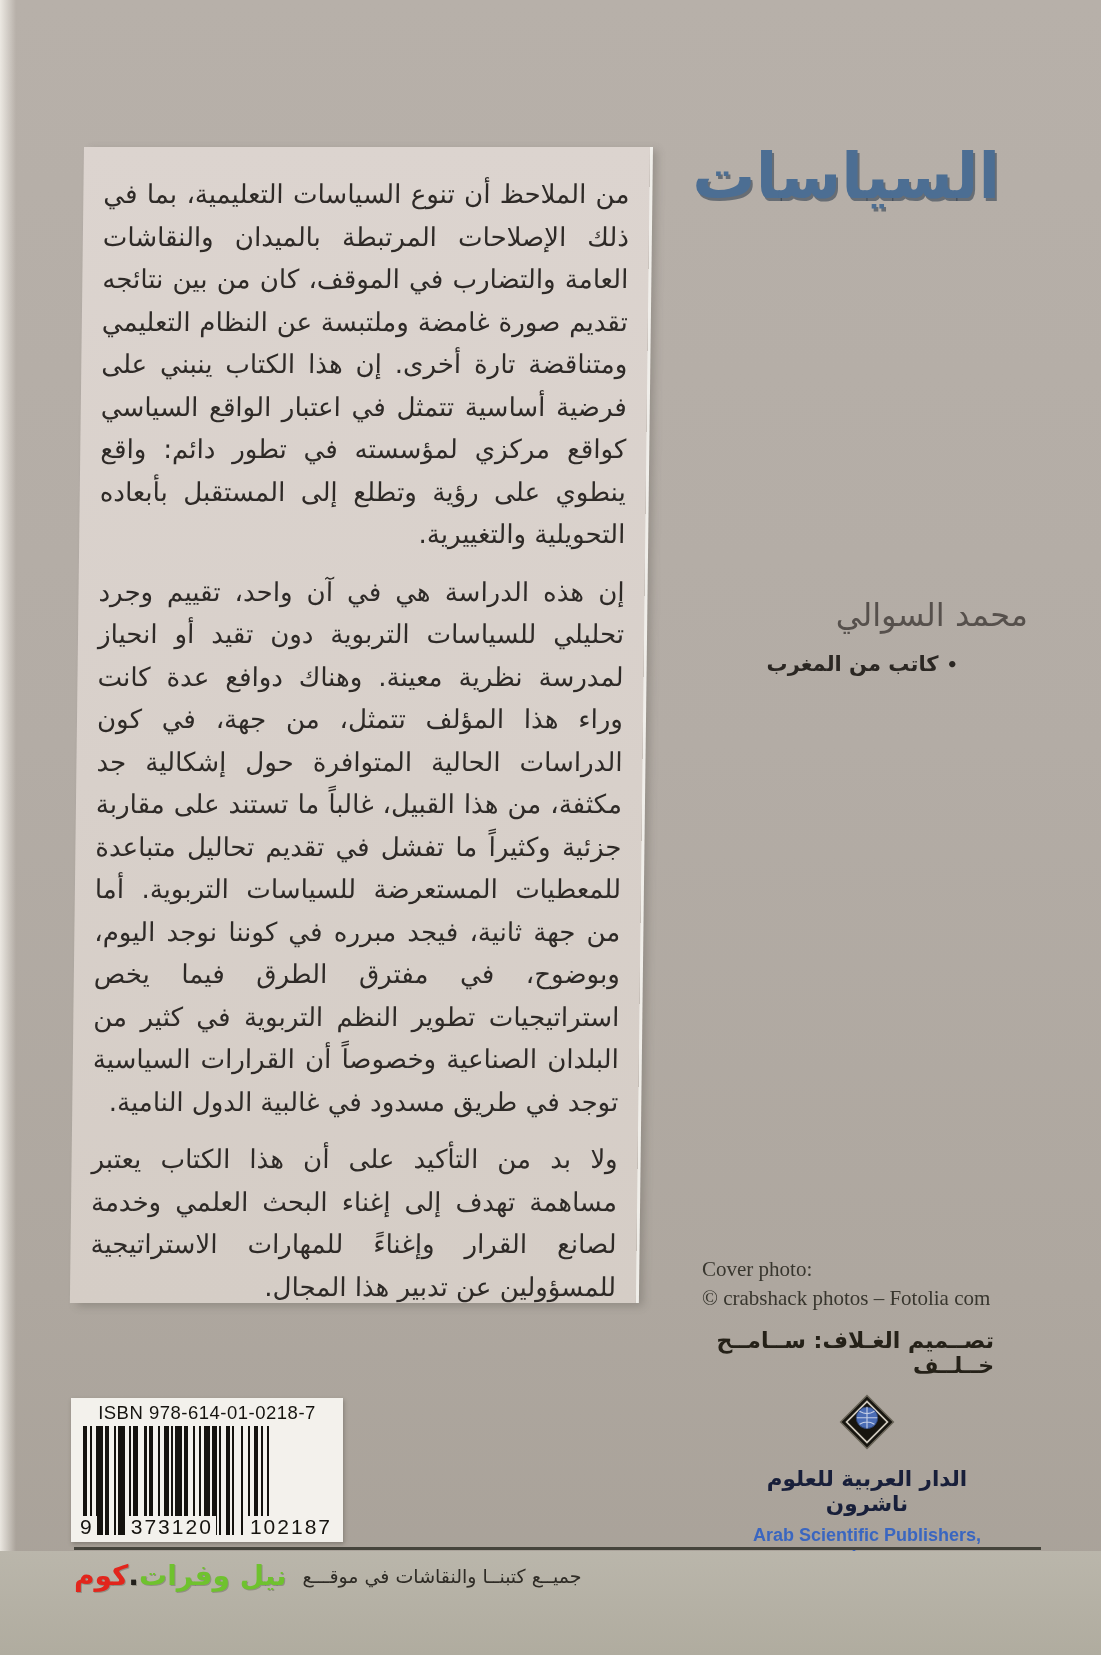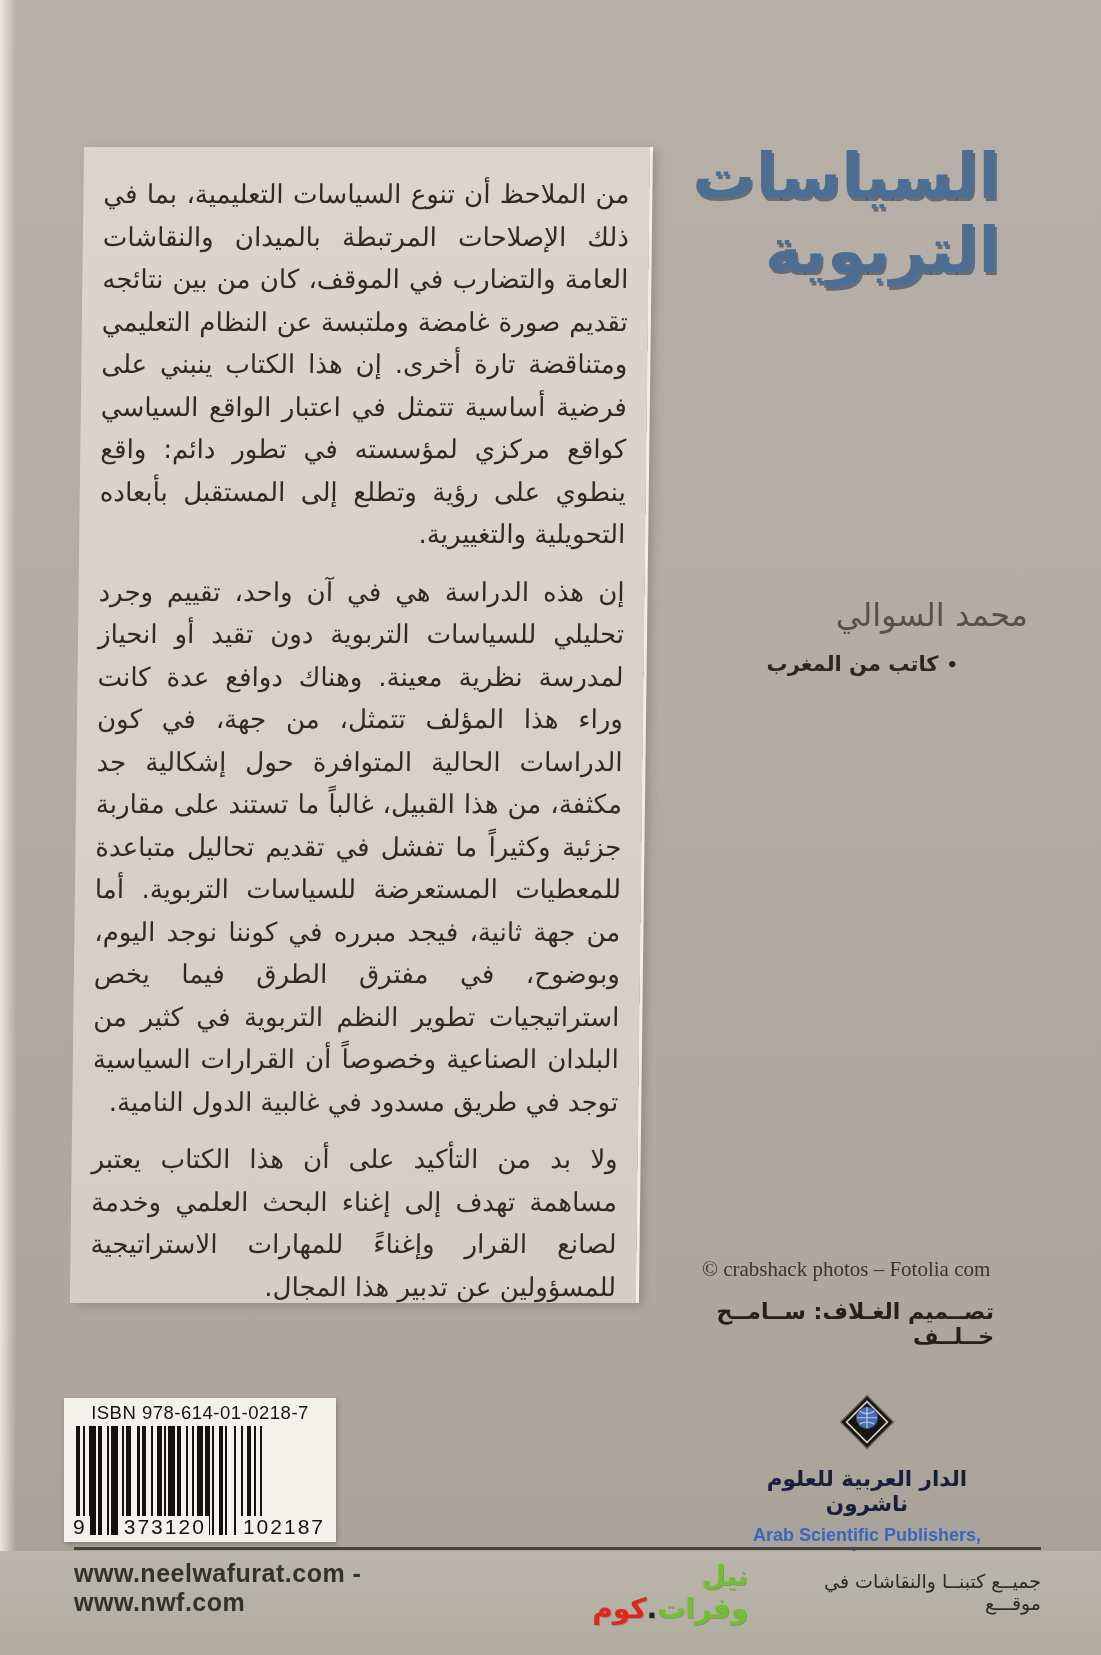--- a/index.html
+++ b/index.html
@@ -34,21 +34,21 @@
   .subtitle{font-size:41px;line-height:48px;font-weight:bold;color:#3d3d3f;margin-top:20px;}
   .author-block{position:absolute;top:596px;right:73px;text-align:right;direction:rtl;}
   .author-name{font-size:32px;color:#56504c;}
   .author-note{font-size:21px;font-weight:bold;color:#2b2723;margin-top:18px;margin-left:0;padding-left:0;margin-right:70px;}
   .author-note .bullet{font-size:18px;margin-left:8px;}
   
   .credits{position:absolute;left:702px;top:1255px;width:300px;}
   .credit-line{font-family:"Liberation Serif",serif;font-size:21px;line-height:29px;color:#38362e;}
   .design-line{direction:rtl;text-align:right;font-size:22px;font-weight:bold;color:#252118;margin-top:15px;width:292px;}
   
-  .barcode-box{position:absolute;left:64px;top:1398px;width:272px;height:144px;background:#f3f1ec;box-shadow:1px 2px 4px rgba(60,56,50,.35);}
+  .barcode-box{position:absolute;left:71px;top:1398px;width:272px;height:144px;background:#f3f1ec;box-shadow:1px 2px 4px rgba(60,56,50,.35);}
   .isbn-label{text-align:center;font-family:"Liberation Sans",sans-serif;font-size:18.5px;color:#15130f;padding-top:4px;letter-spacing:.5px;}
   .bars{position:absolute;left:12px;right:12px;top:28px;bottom:7px;display:flex;}
   .bars i{display:block;flex:none;}
   .barcode-digits{
     position:absolute;left:6px;right:8px;bottom:4px;display:flex;justify-content:space-between;
     font-family:"Liberation Sans",sans-serif;font-size:21px;color:#15130f;letter-spacing:2px;
   }
   .barcode-digits span{background:#f3f1ec;padding:0 3px;line-height:22px;}
   
   .daraman{position:absolute;left:549px;top:1412px;width:106px;text-align:center;}
@@ -78,31 +78,31 @@
   <div class="left-page-edge"></div>
 
   <div class="panel">
     <p>من الملاحظ أن تنوع السياسات التعليمية، بما في ذلك الإصلاحات المرتبطة بالميدان والنقاشات العامة والتضارب في الموقف، كان من بين نتائجه تقديم صورة غامضة وملتبسة عن النظام التعليمي ومتناقضة تارة أخرى. إن هذا الكتاب ينبني على فرضية أساسية تتمثل في اعتبار الواقع السياسي كواقع مركزي لمؤسسته في تطور دائم: واقع ينطوي على رؤية وتطلع إلى المستقبل بأبعاده التحويلية والتغييرية.</p>
     <p>إن هذه الدراسة هي في آن واحد، تقييم وجرد تحليلي للسياسات التربوية دون تقيد أو انحياز لمدرسة نظرية معينة. وهناك دوافع عدة كانت وراء هذا المؤلف تتمثل، من جهة، في كون الدراسات الحالية المتوافرة حول إشكالية جد مكثفة، من هذا القبيل، غالباً ما تستند على مقاربة جزئية وكثيراً ما تفشل في تقديم تحاليل متباعدة للمعطيات المستعرضة للسياسات التربوية. أما من جهة ثانية، فيجد مبرره في كوننا نوجد اليوم، وبوضوح، في مفترق الطرق فيما يخص استراتيجيات تطوير النظم التربوية في كثير من البلدان الصناعية وخصوصاً أن القرارات السياسية توجد في طريق مسدود في غالبية الدول النامية.</p>
     <p>ولا بد من التأكيد على أن هذا الكتاب يعتبر مساهمة تهدف إلى إغناء البحث العلمي وخدمة لصانع القرار وإغناءً للمهارات الاستراتيجية للمسؤولين عن تدبير هذا المجال.</p>
   </div>
 
   <div class="title-block">
     <div class="title-line">السياسات</div>
-    <div class="title-line">التربوية</div>
   </div>
 
   <div class="author-block">
     <div class="author-name">محمد السوالي</div>
     <div class="author-note">
       <span class="bullet">•</span><span>كاتب من المغرب</span>
     </div>
   </div>
 
   <div class="credits">
+    <div class="credit-line">Cover photo:</div>
     <div class="credit-line">© crabshack photos – Fotolia com</div>
     <div class="design-line">تصــميم الغـلاف: ســامــح خــلــف</div>
   </div>
 
   <div class="barcode-box">
     <div class="isbn-label">ISBN 978-614-01-0218-7</div>
     <div class="bars" id="bars">
         <i style="width: 4.4px; background: rgb(20, 18, 14);"></i>
         <i style="width: 2.2px; background: transparent;"></i>
         <i style="width: 2.2px; background: rgb(20, 18, 14);"></i>
@@ -174,20 +174,19 @@
       <path d="M19 25.5 h22 M30 14 v23 M22 18.5 q8 5 16 0 M22 32.5 q8 -5 16 0" stroke="rgba(235,238,245,.75)" stroke-width="1.2" fill="none"></path>
     </svg>
     <div class="asp-ar">الدار العربية للعلوم ناشرون</div>
     <div class="asp-en">Arab Scientific Publishers, Inc.</div>
     <div class="asp-url">www.asp.com.lb - www.aspbooks.com</div>
   </div>
 
   <div class="bottom-strip"></div>
   <div class="footer-line"></div>
   <div class="footer-row">
-    <div class="footer-urls">www.neelwafurat.com - www.nwf.com</div>
     <div class="footer-right">
       <span class="availability">جميــع كتبنــا والنقاشات في موقـــع</span>
       <span class="nwf-logo"><span class="nwf-green">نيل وفرات</span><span class="nwf-dot">.</span><span class="nwf-red">كوم</span></span>
     </div>
   </div>
 
 </div>
 
 </body></html>

